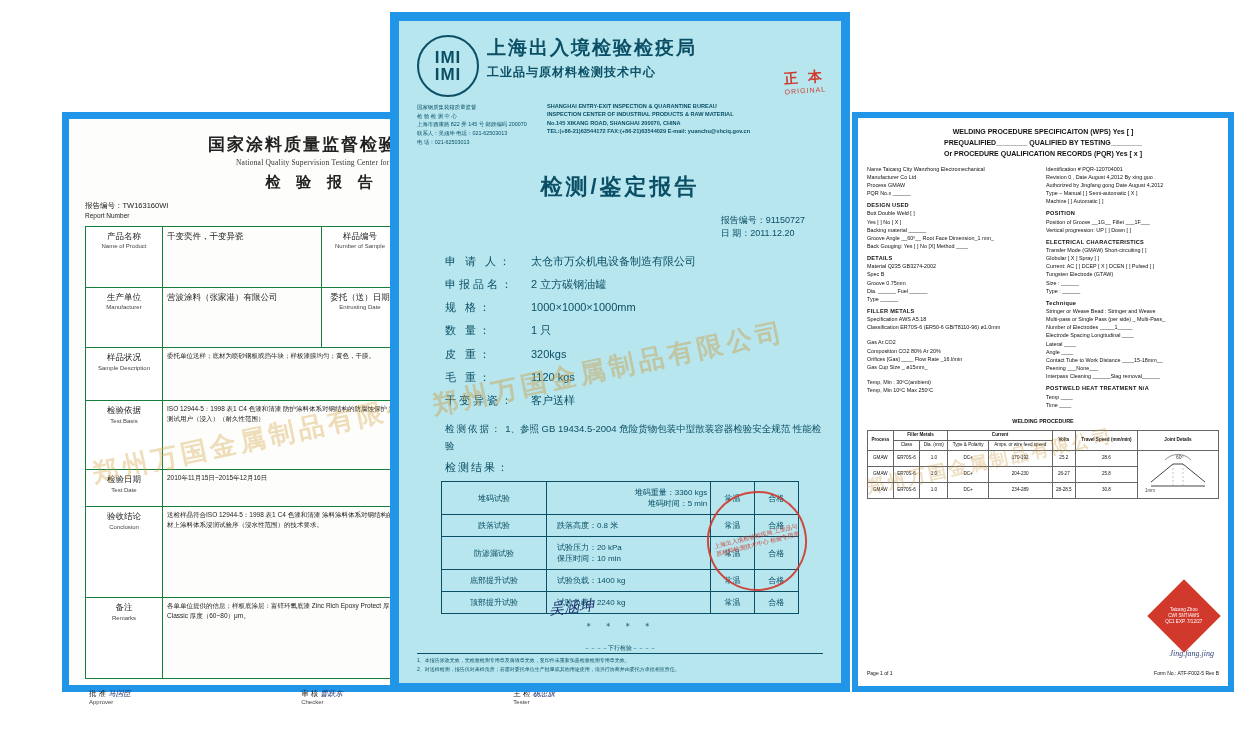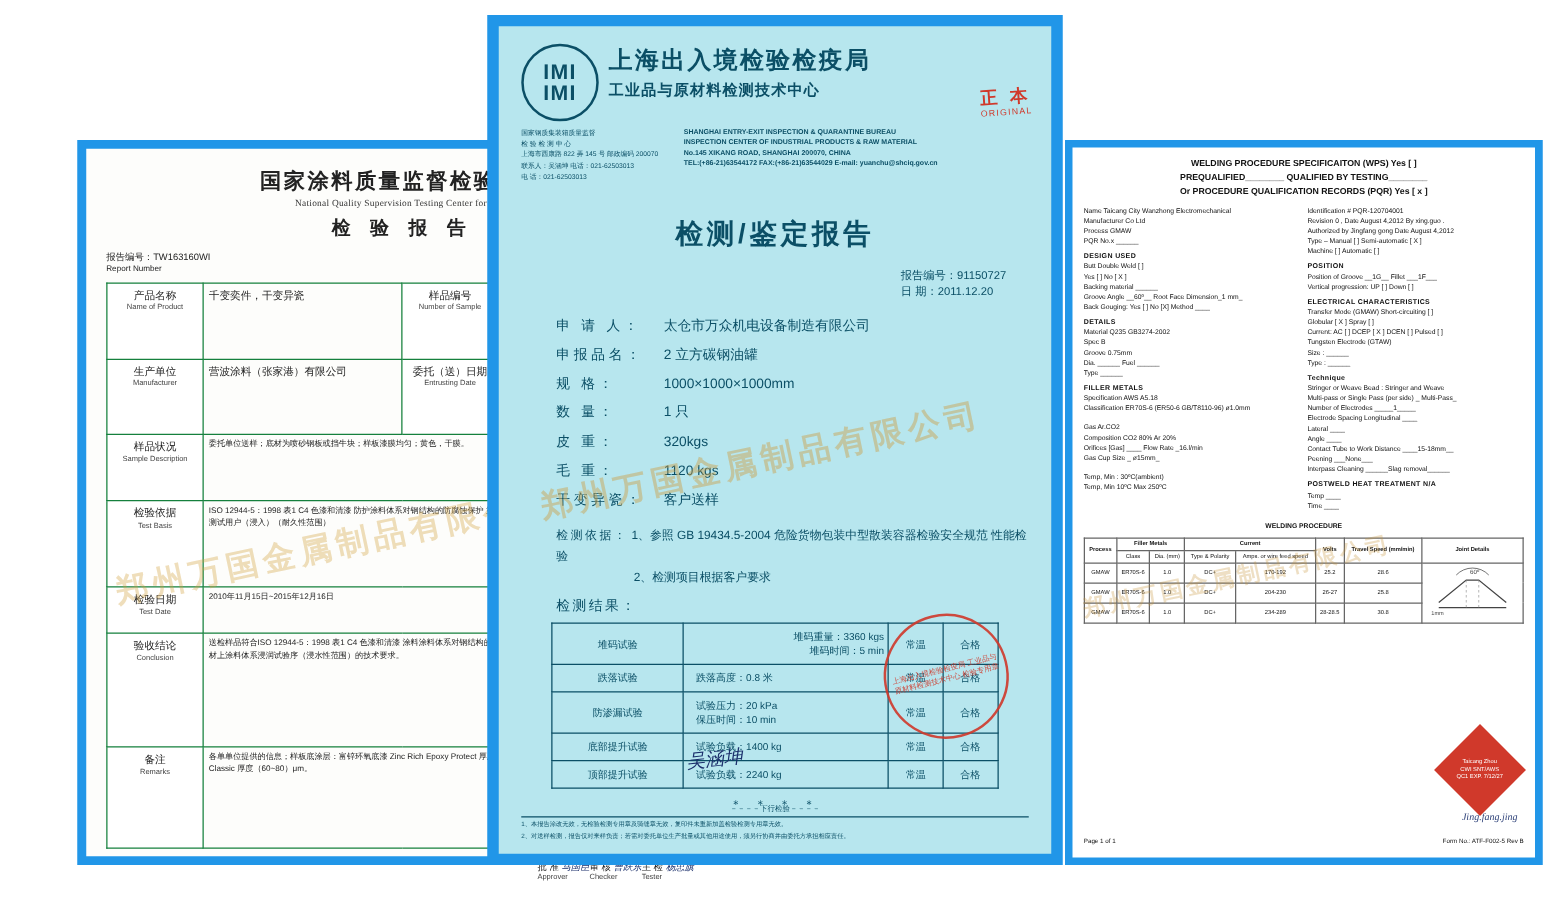--- a/index.html
+++ b/index.html
@@ -27,21 +27,21 @@
   td.lab{width:68px;text-align:center;background:#fff;}
   .cn{font-size:8.5px;}
   .en{font-size:6px;color:#444;}
   .small{font-size:6.5px;}
 
   .stamp-red{position:absolute;border:2.5px solid #d62b1f;border-radius:50%;color:#d62b1f;
              display:flex;align-items:center;justify-content:center;text-align:center;
              font-size:7px;line-height:1.25;transform:rotate(-12deg);opacity:.92;}
   .star{color:#d62b1f;font-size:20px;line-height:1;}
 
-  .l-sign{display:flex;justify-content:flex-end;font-size:7.5px;margin-top:10px;padding:0 4px;}
+  .l-sign{display:flex;justify-content:space-between;font-size:7.5px;margin-top:10px;padding:0 4px;}
   .hand{font-family:"Liberation Serif",serif;font-style:italic;color:#1b2f6b;}
 
   
   #cert-right{left:852px;top:112px;width:382px;height:580px;border:6px solid #2196e8;}
   #cert-right .inner{background:#ffffff;}
   .r-wrap{position:relative;width:100%;height:100%;padding:8px 9px;box-sizing:border-box;color:#111;font-size:5.4px;line-height:1.5;}
   .r-head{text-align:center;font-size:7px;font-weight:700;line-height:1.6;}
   .r-cols{display:flex;gap:6px;margin-top:5px;}
   .r-col{flex:1;}
   .r-row{white-space:nowrap;overflow:hidden;text-overflow:clip;}
@@ -439,21 +439,20 @@
         <div><span class="k">规    格：</span><span class="v">1000×1000×1000mm</span></div>
         <div><span class="k">数    量：</span><span class="v">1 只</span></div>
         <div><span class="k">皮    重：</span><span class="v">320kgs</span></div>
         <div><span class="k">毛    重：</span><span class="v">1120 kgs</span></div>
         <div><span class="k">干变异瓷：</span><span class="v">客户送样</span></div>
       </div>
 
       <div class="m-basis">
         <span style="letter-spacing:2px;">检测依据：</span>
         <span>1、参照 GB 19434.5-2004  危险货物包装中型散装容器检验安全规范  性能检验</span>
-        <div style="padding-left:62px;">2、检测项目根据客户要求</div>
       </div>
 
       <div class="m-res">检测结果：</div>
 
       <table class="m-tbl">
         <tbody>
         <tr>
           <td>堆码试验</td>
           <td style="white-space:pre-line;text-align:right;padding-left:10px;">堆码重量：3360 kgs
 堆码时间：5 min</td>

